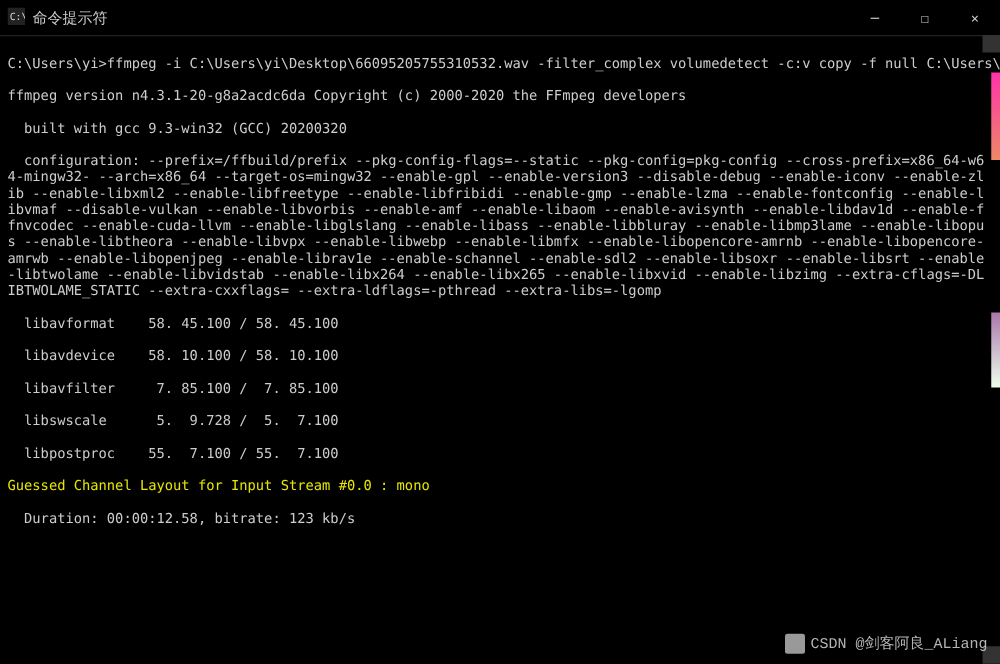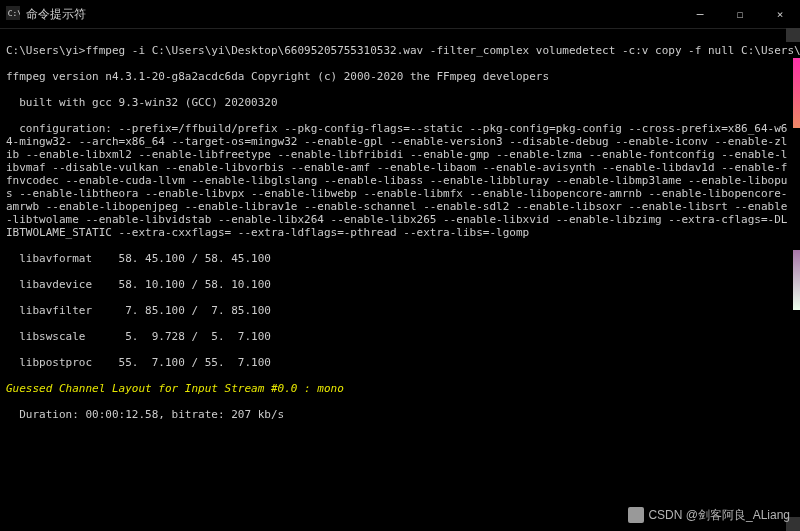--- a/index.html
+++ b/index.html
@@ -3,22 +3,22 @@
 <meta charset="utf-8">
 <style>
   body{margin:0;padding:0;background:#000;font-family:'NSimSun','SimSun',Consolas,monospace;font-size:11px;line-height:13px;width:800px;height:531px;overflow:hidden;}
   .title-bar{background:#000;height:28px;display:flex;align-items:center;justify-content:space-between;border-bottom:1px solid #222;}
   .title-left{display:flex;align-items:center;color:#ccc;font-size:12px;padding-left:6px;gap:6px;}
   .title-left svg{width:14px;height:14px;}
   .win-controls{display:flex;}
   .win-btn{width:40px;height:28px;display:flex;align-items:center;justify-content:center;color:#ccc;}
   .term{padding:2px 6px;color:#ccc;white-space:pre;overflow:hidden;}
   .white{color:#ccc;}
-  .yellow{color:#e6e600;font-style:italic;}
-  .wm{position:absolute;right:10px;bottom:8px;color:#b4b4b4;font-size:12px;display:flex;align-items:center;gap:4px;font-family:Liberation Sans, sans-serif;}
+  .yellow{color:#e6e600;}
+  .wm{position:absolute;right:10px;bottom:8px;color:#b4b4b4;font-size:12px;display:flex;align-items:center;gap:4px;font-family:Liberation Mono, monospace;}
   .wm-logo{width:16px;height:16px;background:#999;border-radius:2px;display:inline-block;}
   .edge-r{position:absolute;top:58px;right:0;width:7px;height:70px;background:linear-gradient(#f3a,#e86);}
   .edge-r2{position:absolute;top:250px;right:0;width:7px;height:60px;background:linear-gradient(#a7a,#efe);}
   .scroll-tr{position:absolute;right:0;top:28px;width:14px;height:14px;background:#333;}
   .scroll-br{position:absolute;right:0;bottom:0;width:14px;height:14px;background:#333;}
   .line{display:block;}
 </style>
 </head>
 <body>
 
@@ -50,21 +50,21 @@
 <span class="line white">C:\Users\yi&gt;ffmpeg -i C:\Users\yi\Desktop\66095205755310532.wav -filter_complex volumedetect -c:v copy -f null C:\Users\yi\Desktop\1.txt</span>
 <span class="line white">ffmpeg version n4.3.1-20-g8a2acdc6da Copyright (c) 2000-2020 the FFmpeg developers</span>
 <span class="line white">  built with gcc 9.3-win32 (GCC) 20200320</span>
 <span class="line white" style="white-space:pre-wrap;word-break:break-all;display:block;">  configuration: --prefix=/ffbuild/prefix --pkg-config-flags=--static --pkg-config=pkg-config --cross-prefix=x86_64-w64-mingw32- --arch=x86_64 --target-os=mingw32 --enable-gpl --enable-version3 --disable-debug --enable-iconv --enable-zlib --enable-libxml2 --enable-libfreetype --enable-libfribidi --enable-gmp --enable-lzma --enable-fontconfig --enable-libvmaf --disable-vulkan --enable-libvorbis --enable-amf --enable-libaom --enable-avisynth --enable-libdav1d --enable-ffnvcodec --enable-cuda-llvm --enable-libglslang --enable-libass --enable-libbluray --enable-libmp3lame --enable-libopus --enable-libtheora --enable-libvpx --enable-libwebp --enable-libmfx --enable-libopencore-amrnb --enable-libopencore-amrwb --enable-libopenjpeg --enable-librav1e --enable-schannel --enable-sdl2 --enable-libsoxr --enable-libsrt --enable-libtwolame --enable-libvidstab --enable-libx264 --enable-libx265 --enable-libxvid --enable-libzimg --extra-cflags=-DLIBTWOLAME_STATIC --extra-cxxflags= --extra-ldflags=-pthread --extra-libs=-lgomp</span>
 <span class="line white">  libavformat    58. 45.100 / 58. 45.100</span>
 <span class="line white">  libavdevice    58. 10.100 / 58. 10.100</span>
 <span class="line white">  libavfilter     7. 85.100 /  7. 85.100</span>
 <span class="line white">  libswscale      5.  9.728 /  5.  7.100</span>
 <span class="line white">  libpostproc    55.  7.100 / 55.  7.100</span>
 <span class="line yellow">Guessed Channel Layout for Input Stream #0.0 : mono</span>
-<span class="line white">  Duration: 00:00:12.58, bitrate: 207 kb/s</span>
+<span class="line white">  Duration: 00:00:12.58, bitrate: 123 kb/s</span>
 
 
 
 
 
 
 
 
 
 

